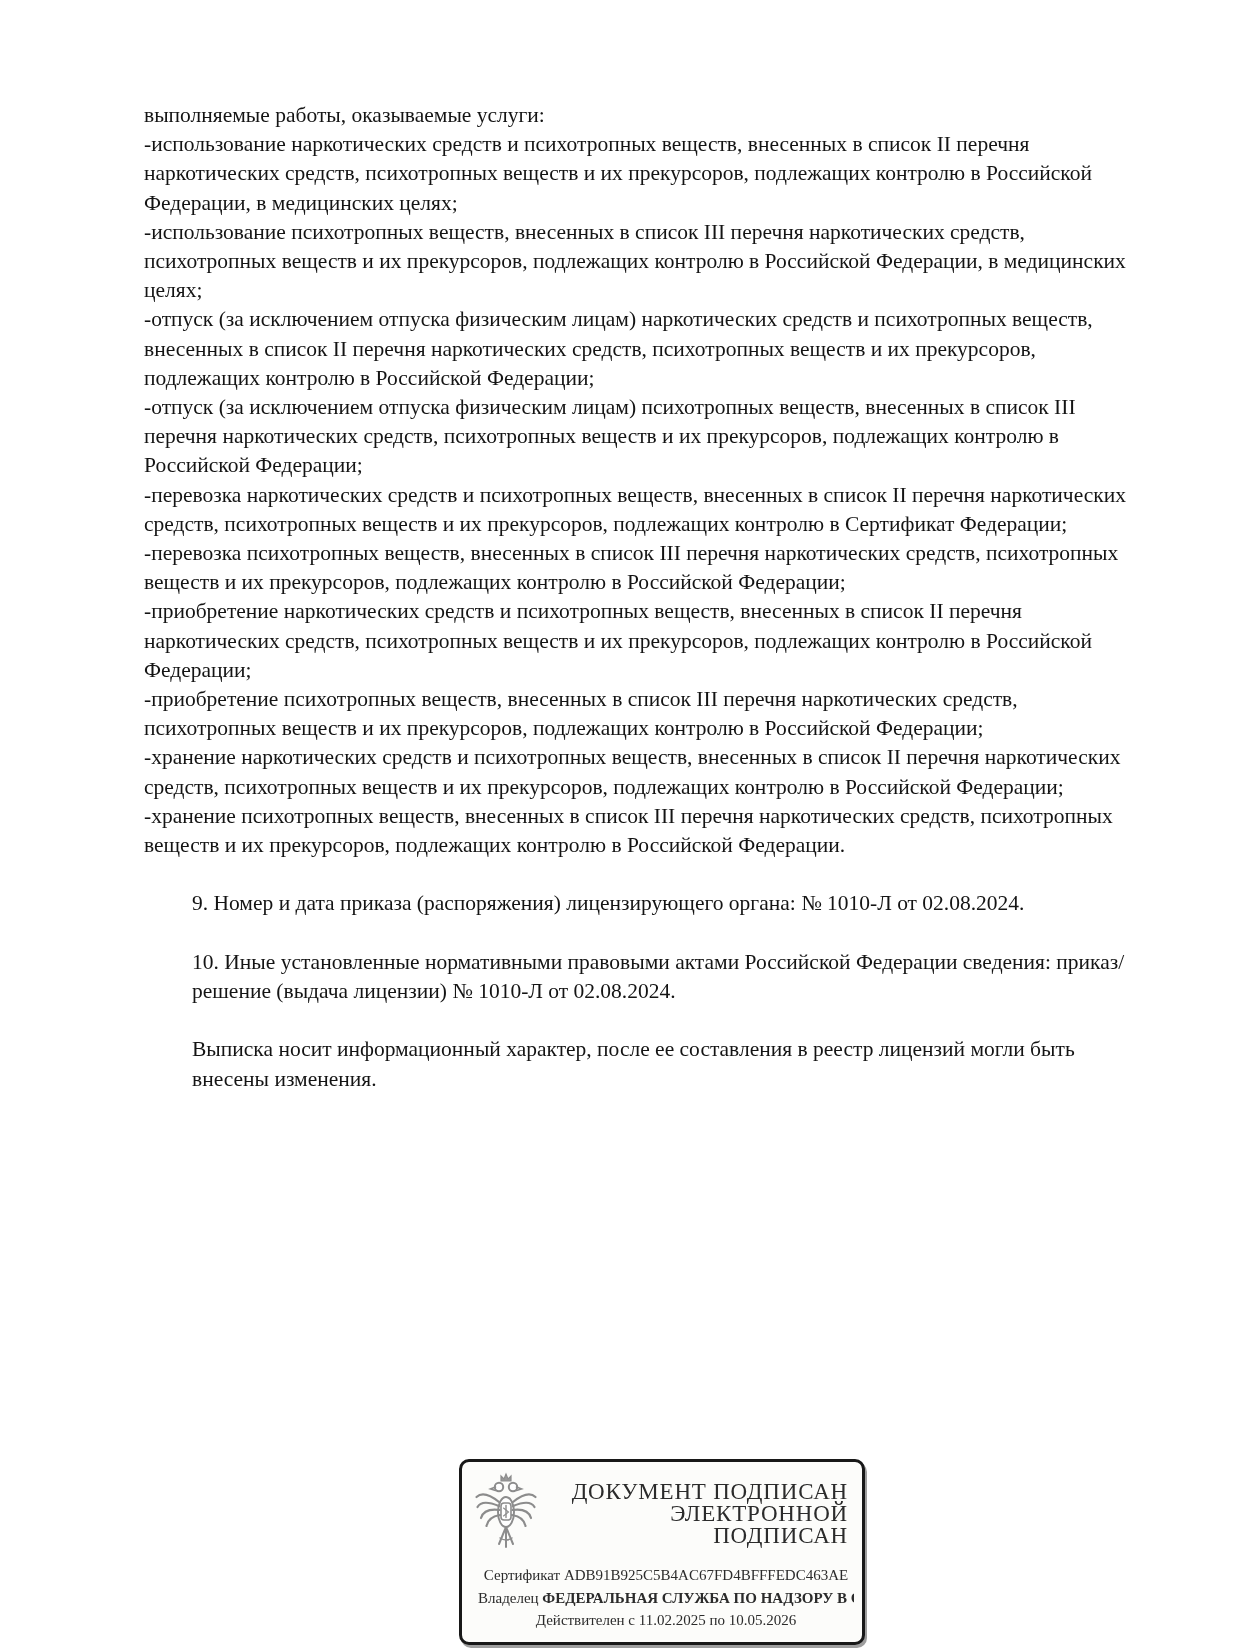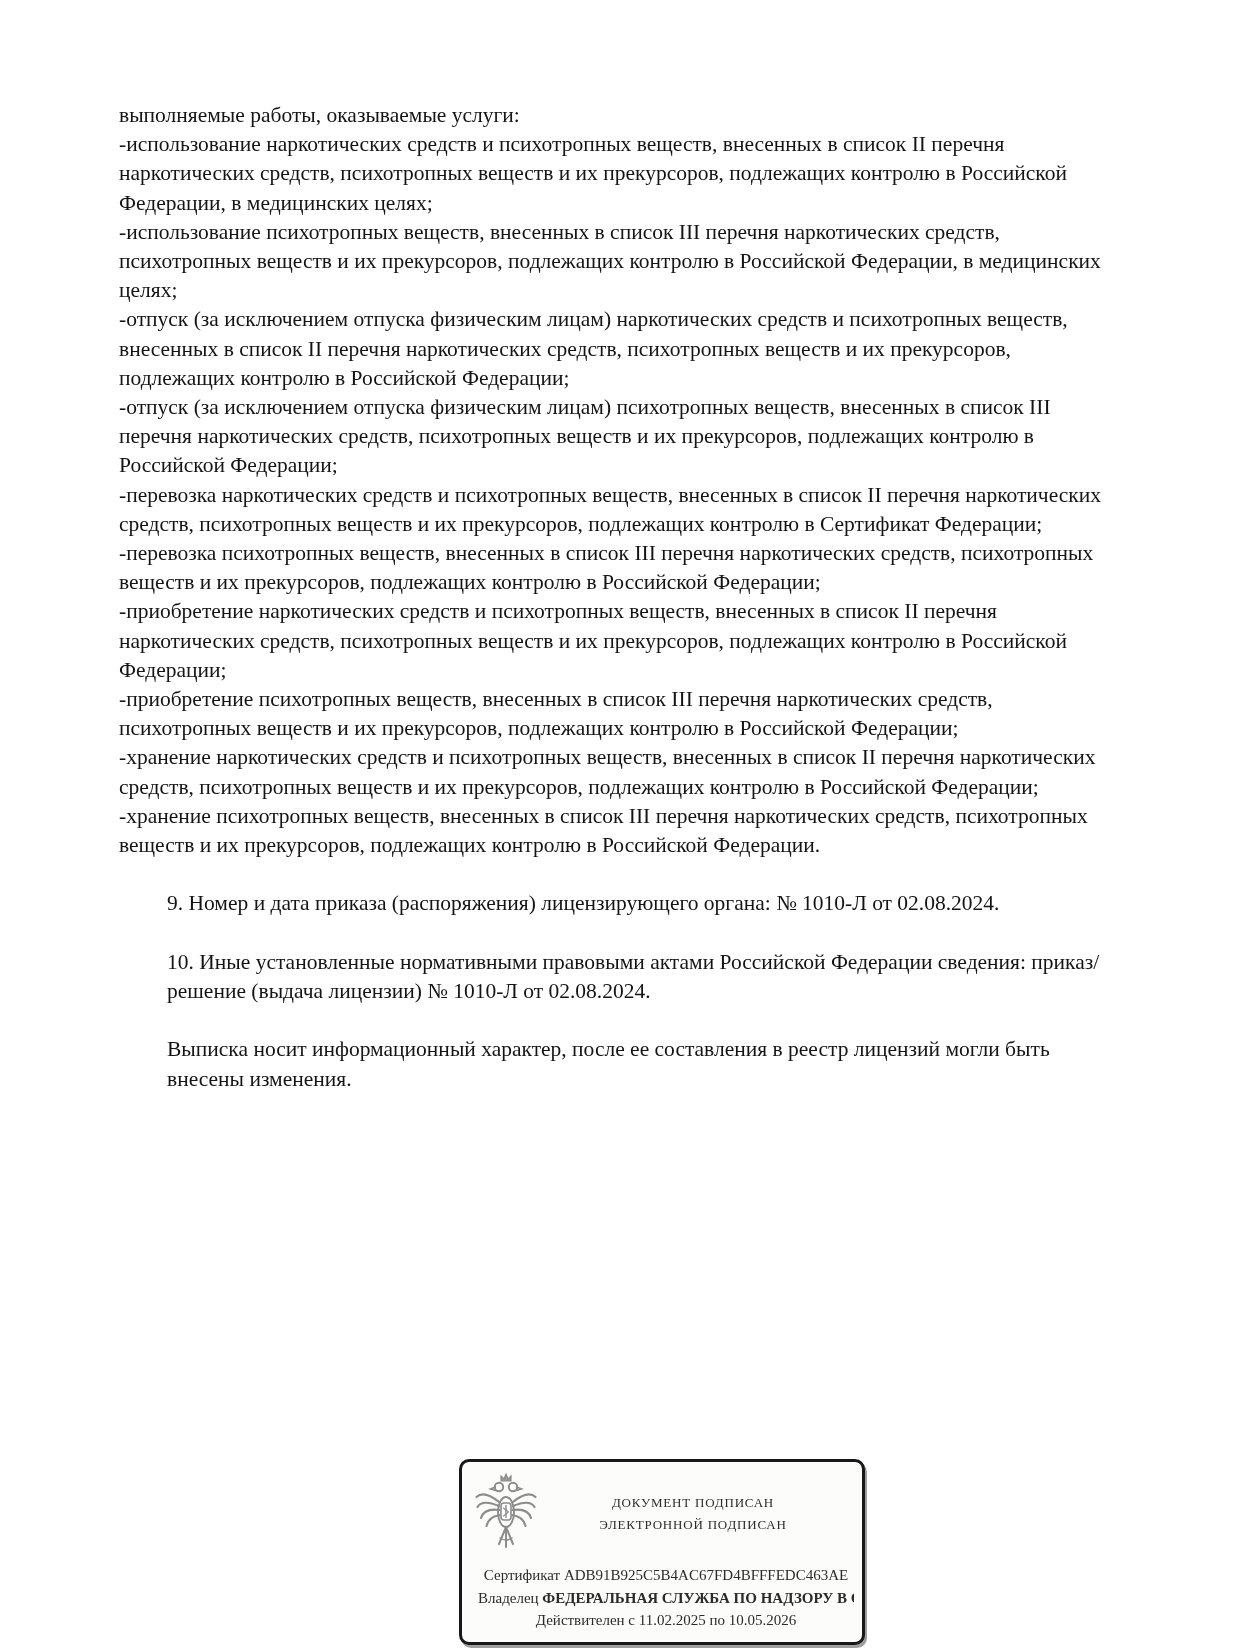--- a/index.html
+++ b/index.html
@@ -6,43 +6,43 @@
   .page {
     position:relative;
     width:1240px; height:1650px;
     background:#ffffff;
     font-family:"Liberation Serif", serif;
     color:#141414;
     overflow:hidden;
   }
   .doc-text {
     position:absolute;
-    left:119px; top:101px; width:988px;
+    left:144px; top:101px; width:988px;
     font-size:21.5px;
     line-height:29.2px;
     text-align:left;
   }
   .doc-text p { margin:0; }
   .doc-text p.gap { margin-top:29.2px;margin-left:48px; }
   .stamp {
     position:absolute;
     left:459px; top:1459px;
     width:400px;
     background:#fcfcfa;
     border:3px solid #181818;
     border-radius:10px;
     box-shadow:2px 3px 0 rgba(40,40,40,0.45);
     padding:8px 0 10px 0;
     color:#242424;
   }
   .stamp-top { display:flex; align-items:center; padding:2px 10px 0 12px; }
   .emblem { width:64px; height:84px; flex:0 0 auto; }
   .stamp-title {
-    flex:1; text-align:center;
-    font-size:13px; line-height:22px;
+    flex:1; text-align:right;
+    font-size:23px; line-height:22px;
     letter-spacing:0.8px;
     color:#2b2b2b;
     padding-right:4px;
   }
   .stamp-meta {
     padding:8px 8px 0 16px;
     font-size:15px; line-height:22.5px;
     color:#2b2b2b;
     text-align:center;
   }

